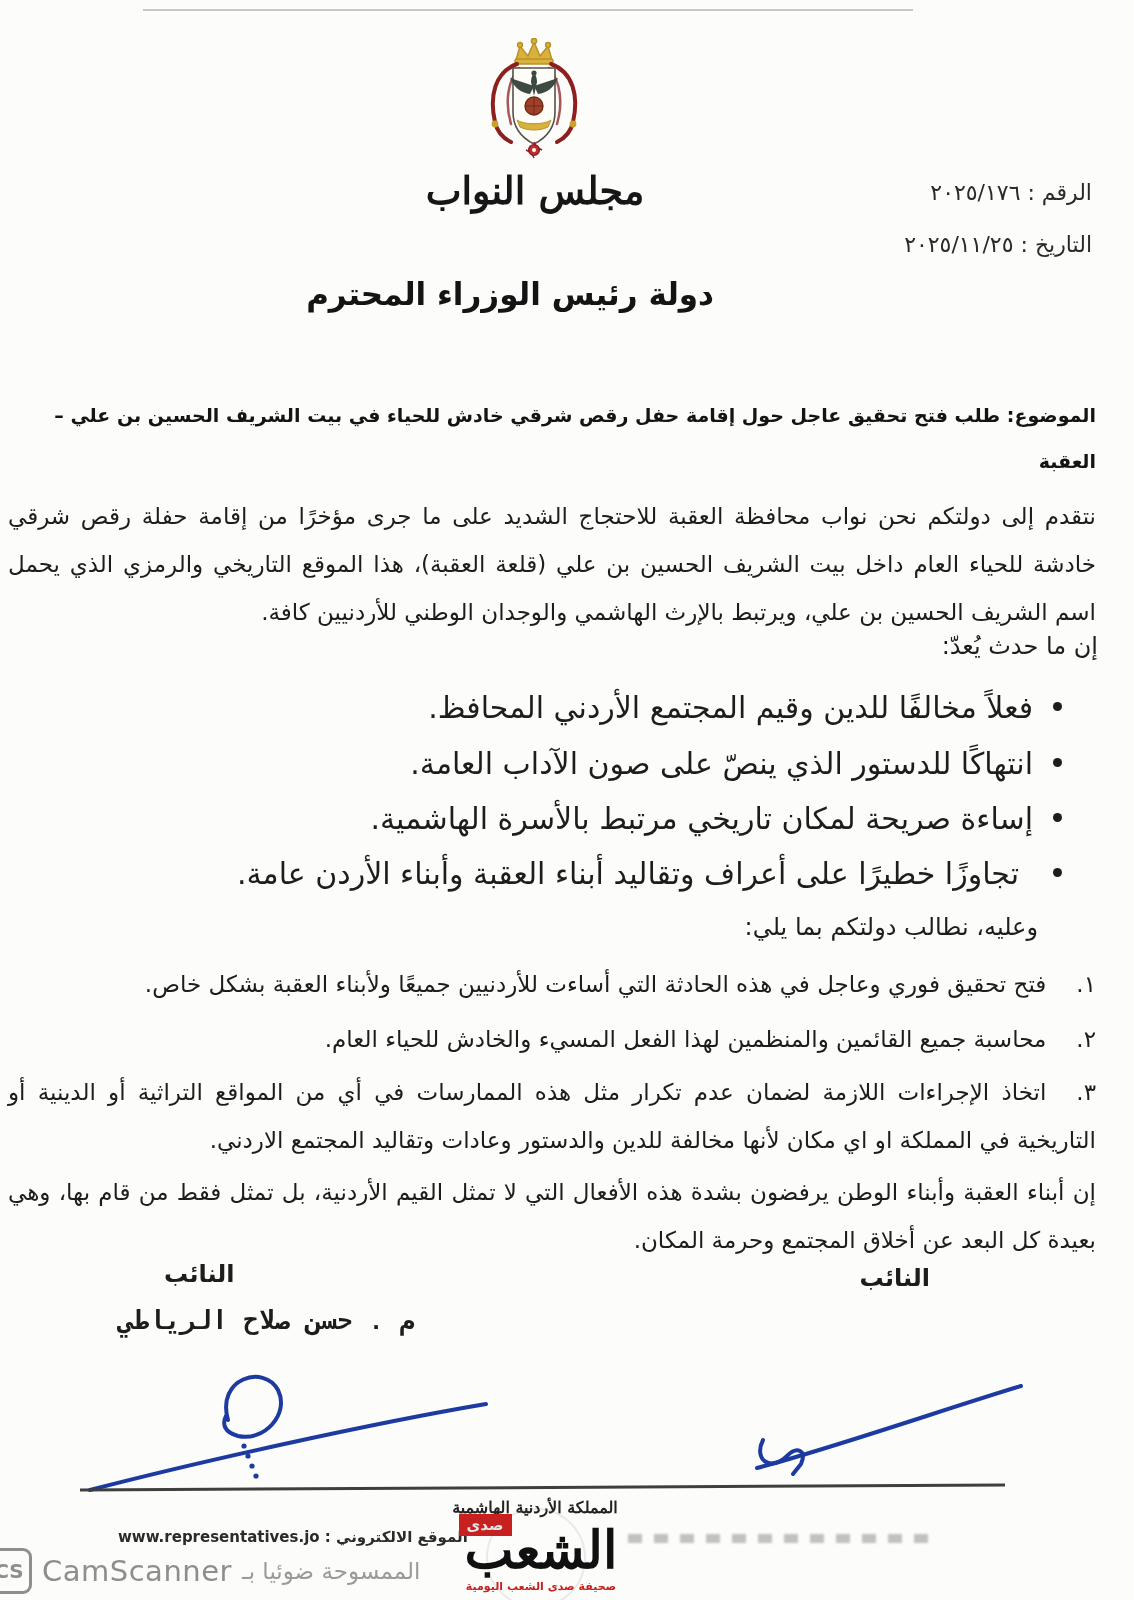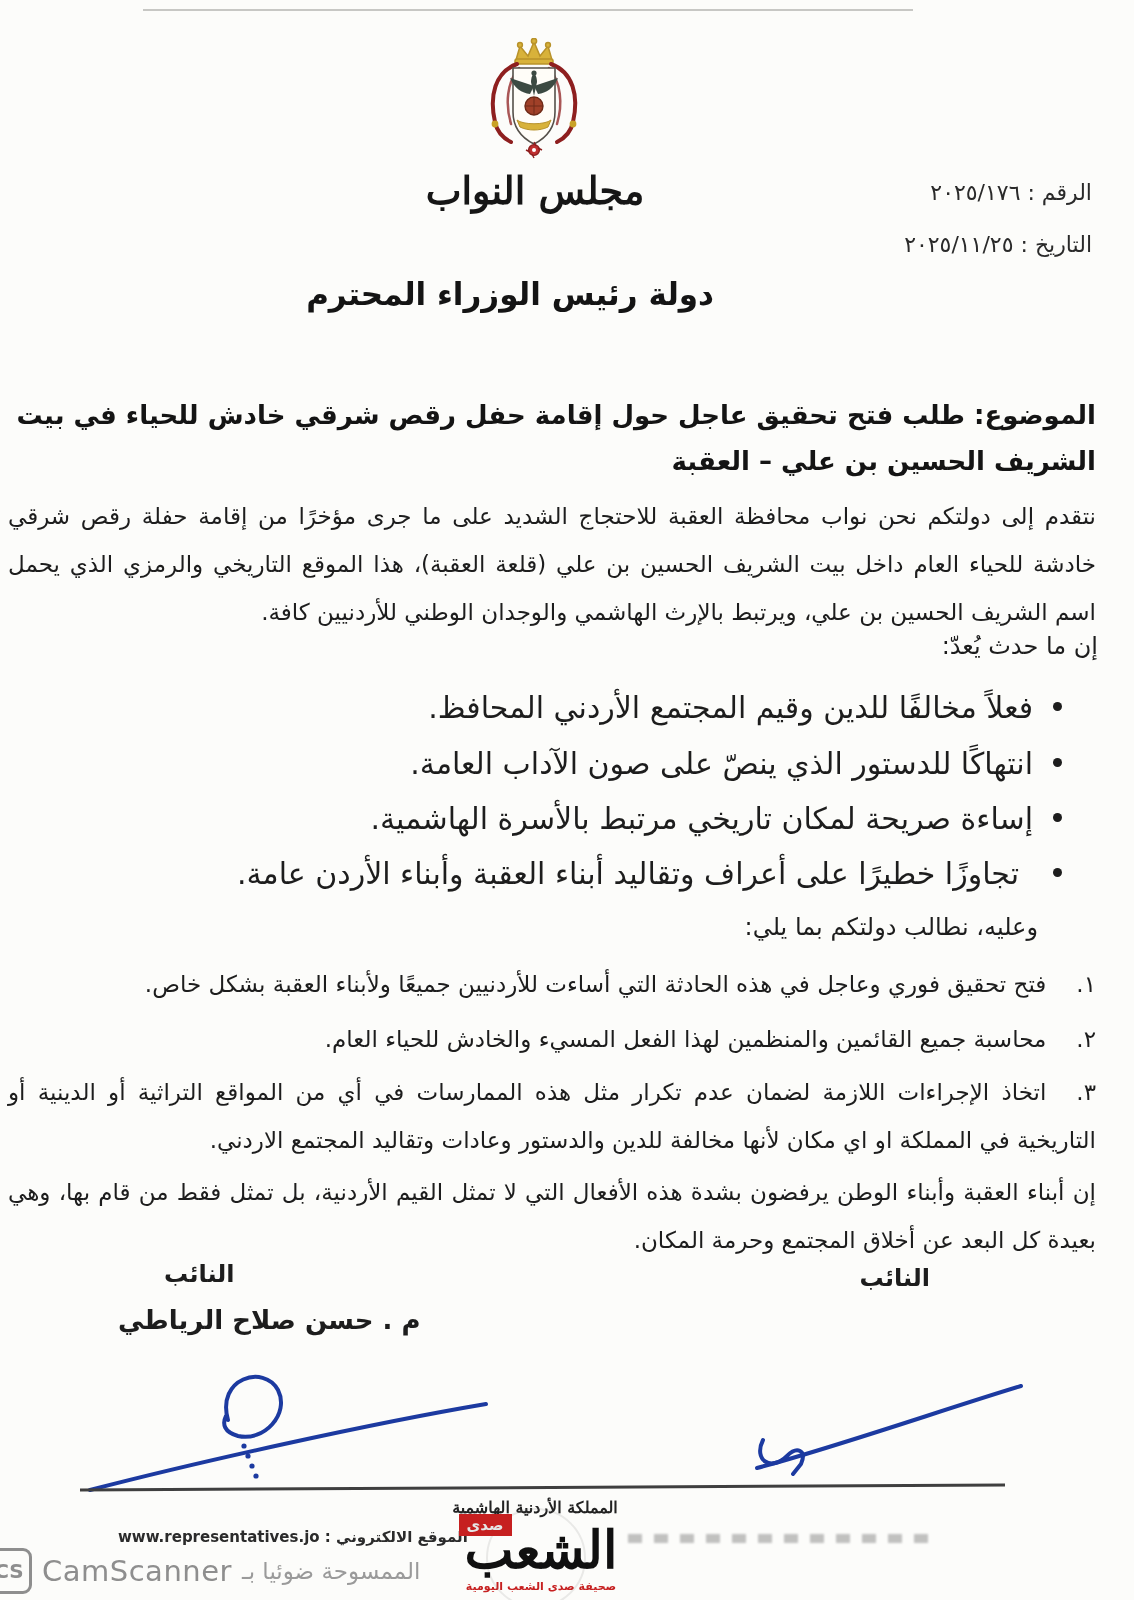--- a/index.html
+++ b/index.html
@@ -16,37 +16,37 @@
   .emblem{top:38px;left:505px;width:122px;height:128px;}
   .org-calligraphy{top:168px;left:0;width:1134px;text-align:center;
     font-size:38px;font-weight:700;letter-spacing:1px;color:#161616;
     font-family:"DejaVu Serif","Liberation Serif",serif;}
   .ref-line{right:42px;font-size:22px;font-weight:500;color:#2a2a2a;white-space:nowrap;}
   .ref-number{top:180px;}
   .ref-date{top:232px;}
   
   .recipient{top:276px;right:420px;font-size:31px;font-weight:700;color:#141414;white-space:nowrap;}
   .greeting{top:340px;right:36px;font-size:25px;font-weight:600;color:#1a1a1a;white-space:nowrap;}
-  .subject{top:392px;right:38px;left:40px;font-size:26px;font-weight:700;line-height:46px;color:#141414;text-align:right;}
+  .subject{top:392px;right:38px;left:40px;font-size:19px;font-weight:700;line-height:46px;color:#141414;text-align:right;}
   .para{right:38px;left:40px;font-size:23px;line-height:48px;text-align:justify;text-align-last:right;}
   .opening{top:492px;}
   .lead-in{top:632px;right:36px;font-size:24px;white-space:nowrap;}
   .bullet-row{right:72px;display:flex;align-items:flex-start;gap:20px;direction:rtl;font-size:30px;white-space:nowrap;}
   .bullet-dot{width:9px;height:9px;border-radius:50%;background:#1d1d1d;margin-top:12px;flex:0 0 auto;}
   .b0{top:690px;} .b1{top:746px;} .b2{top:801px;} .b3{top:856px;gap:34px;}
   .demands-intro{top:913px;right:96px;font-size:24px;white-space:nowrap;}
   .demand{right:38px;left:40px;font-size:23px;line-height:48px;text-align:justify;text-align-last:right;}
   .demand .num{display:inline-block;margin-left:30px;}
   .d0{top:960px;} .d1{top:1015px;} .d2{top:1068px;}
   .closing{top:1168px;}
   
   .sig-title{font-size:24px;font-weight:700;white-space:nowrap;}
   .sig-title-right{top:1264px;right:204px;}
   .sig-title-left{top:1260px;left:196px;}
-  .sig-name{font-size:26px;font-weight:700;white-space:nowrap;}
+  .sig-name{font-size:26px;font-weight:700;white-space:nowrap;font-family:Liberation Mono, monospace;}
   .sig-name-right{top:1308px;right:134px;}
   .sig-name-left{top:1305px;left:150px;}
   .sig-ink{pointer-events:none;}
   .sig-ink-left{top:1362px;left:100px;}
   .sig-ink-right{top:1378px;left:765px;}
   
   .divider{top:1486px;left:112px;width:925px;height:3px;background:#3f3f3f;transform:rotate(-.3deg);}
   .kingdom{top:1498px;left:0;width:1134px;text-align:center;font-size:16px;font-weight:700;color:#222;
     font-family:"DejaVu Serif","Liberation Serif",serif;}
   .website-line{top:1528px;left:150px;width:420px;direction:rtl;text-align:left;

